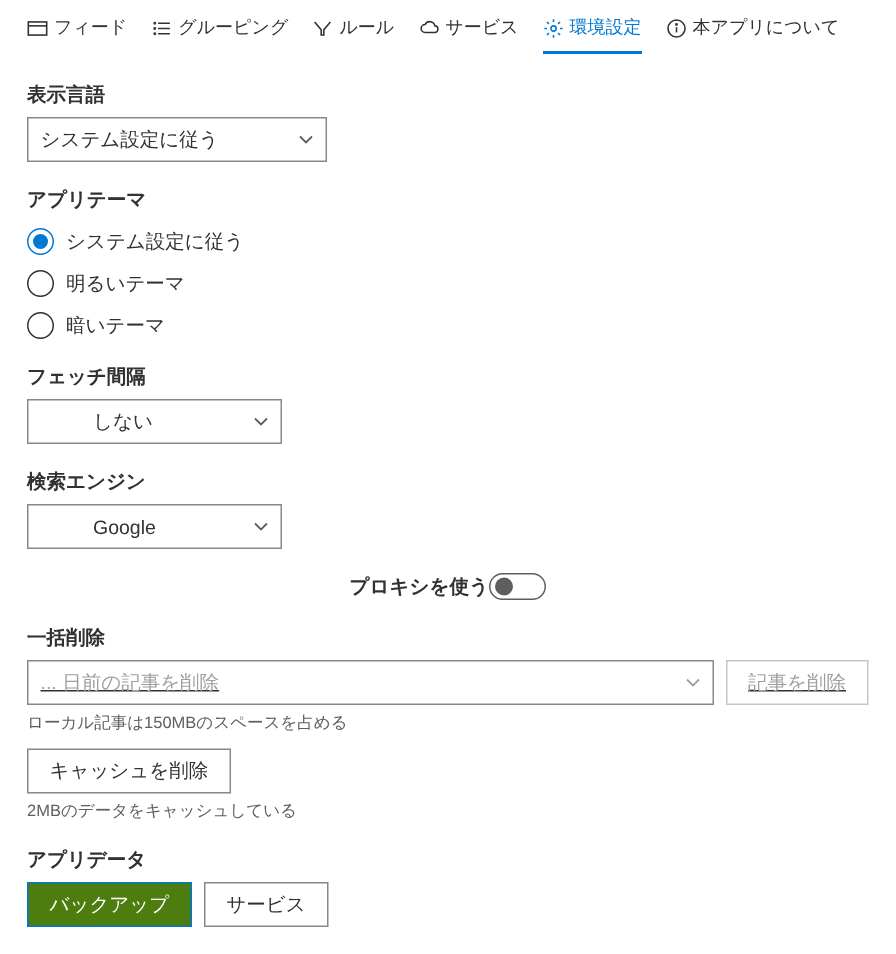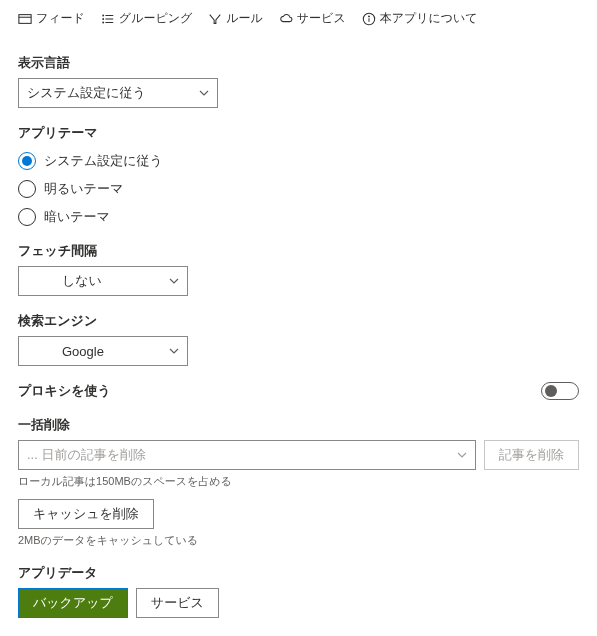--- a/index.html
+++ b/index.html
@@ -79,21 +79,21 @@
   .radio.selected .radio-circle::after {
     content: "";
     width: 10px; height: 10px;
     background: #0078d4;
     border-radius: 50%;
   }
 
   .row-toggle {
     display: flex;
     align-items: center;
-    justify-content: space-between;
+    justify-content: center;
     margin-top: 16px;
   }
   .toggle {
     width: 38px; height: 18px;
     border: 1px solid #605e5c;
     border-radius: 10px;
     position: relative;
     background: #fff;
     cursor: pointer;
   }
@@ -102,20 +102,21 @@
     position: absolute;
     left: 3px; top: 2px;
     width: 12px; height: 12px;
     border-radius: 50%;
     background: #605e5c;
   }
 
   .bulk-row {
     display: flex;
     gap: 8px;
+    text-decoration: underline;
   }
   .bulk-select {
     flex: 1;
     height: 30px;
     border: 1px solid #8a8886;
     display: flex;
     align-items: center;
     justify-content: space-between;
     padding: 0 8px;
     font-size: 13px;
@@ -174,20 +175,27 @@
     <svg viewBox="0 0 16 16" fill="none" stroke="currentColor" stroke-width="1.2">
         <polyline points="2,3 7,9 7,13 9,13 9,9 14,3"></polyline>
       </svg>
     <span>ルール</span>
   </div>
   <div class="tab">
     <svg viewBox="0 0 16 16" fill="none" stroke="currentColor" stroke-width="1.2">
         <path d="M5 11a3 3 0 010-6 4 4 0 017.5 1A2.5 2.5 0 0112 11H5z"></path>
       </svg>
     <span>サービス</span>
+  </div>
+  <div class="tab active">
+    <svg viewBox="0 0 16 16" fill="none" stroke="currentColor" stroke-width="1.2">
+        <circle cx="8" cy="8" r="2"></circle>
+        <path d="M8 1v2M8 13v2M1 8h2M13 8h2M3 3l1.5 1.5M11.5 11.5L13 13M3 13l1.5-1.5M11.5 4.5L13 3"></path>
+      </svg>
+    <span>環境設定</span>
   </div>
   <div class="tab">
     <svg viewBox="0 0 16 16" fill="none" stroke="currentColor" stroke-width="1.2">
         <circle cx="8" cy="8" r="6.5"></circle>
         <line x1="8" y1="7" x2="8" y2="11"></line>
         <circle cx="8" cy="5" r="0.5" fill="currentColor"></circle>
       </svg>
     <span>本アプリについて</span>
   </div>
 </div>

